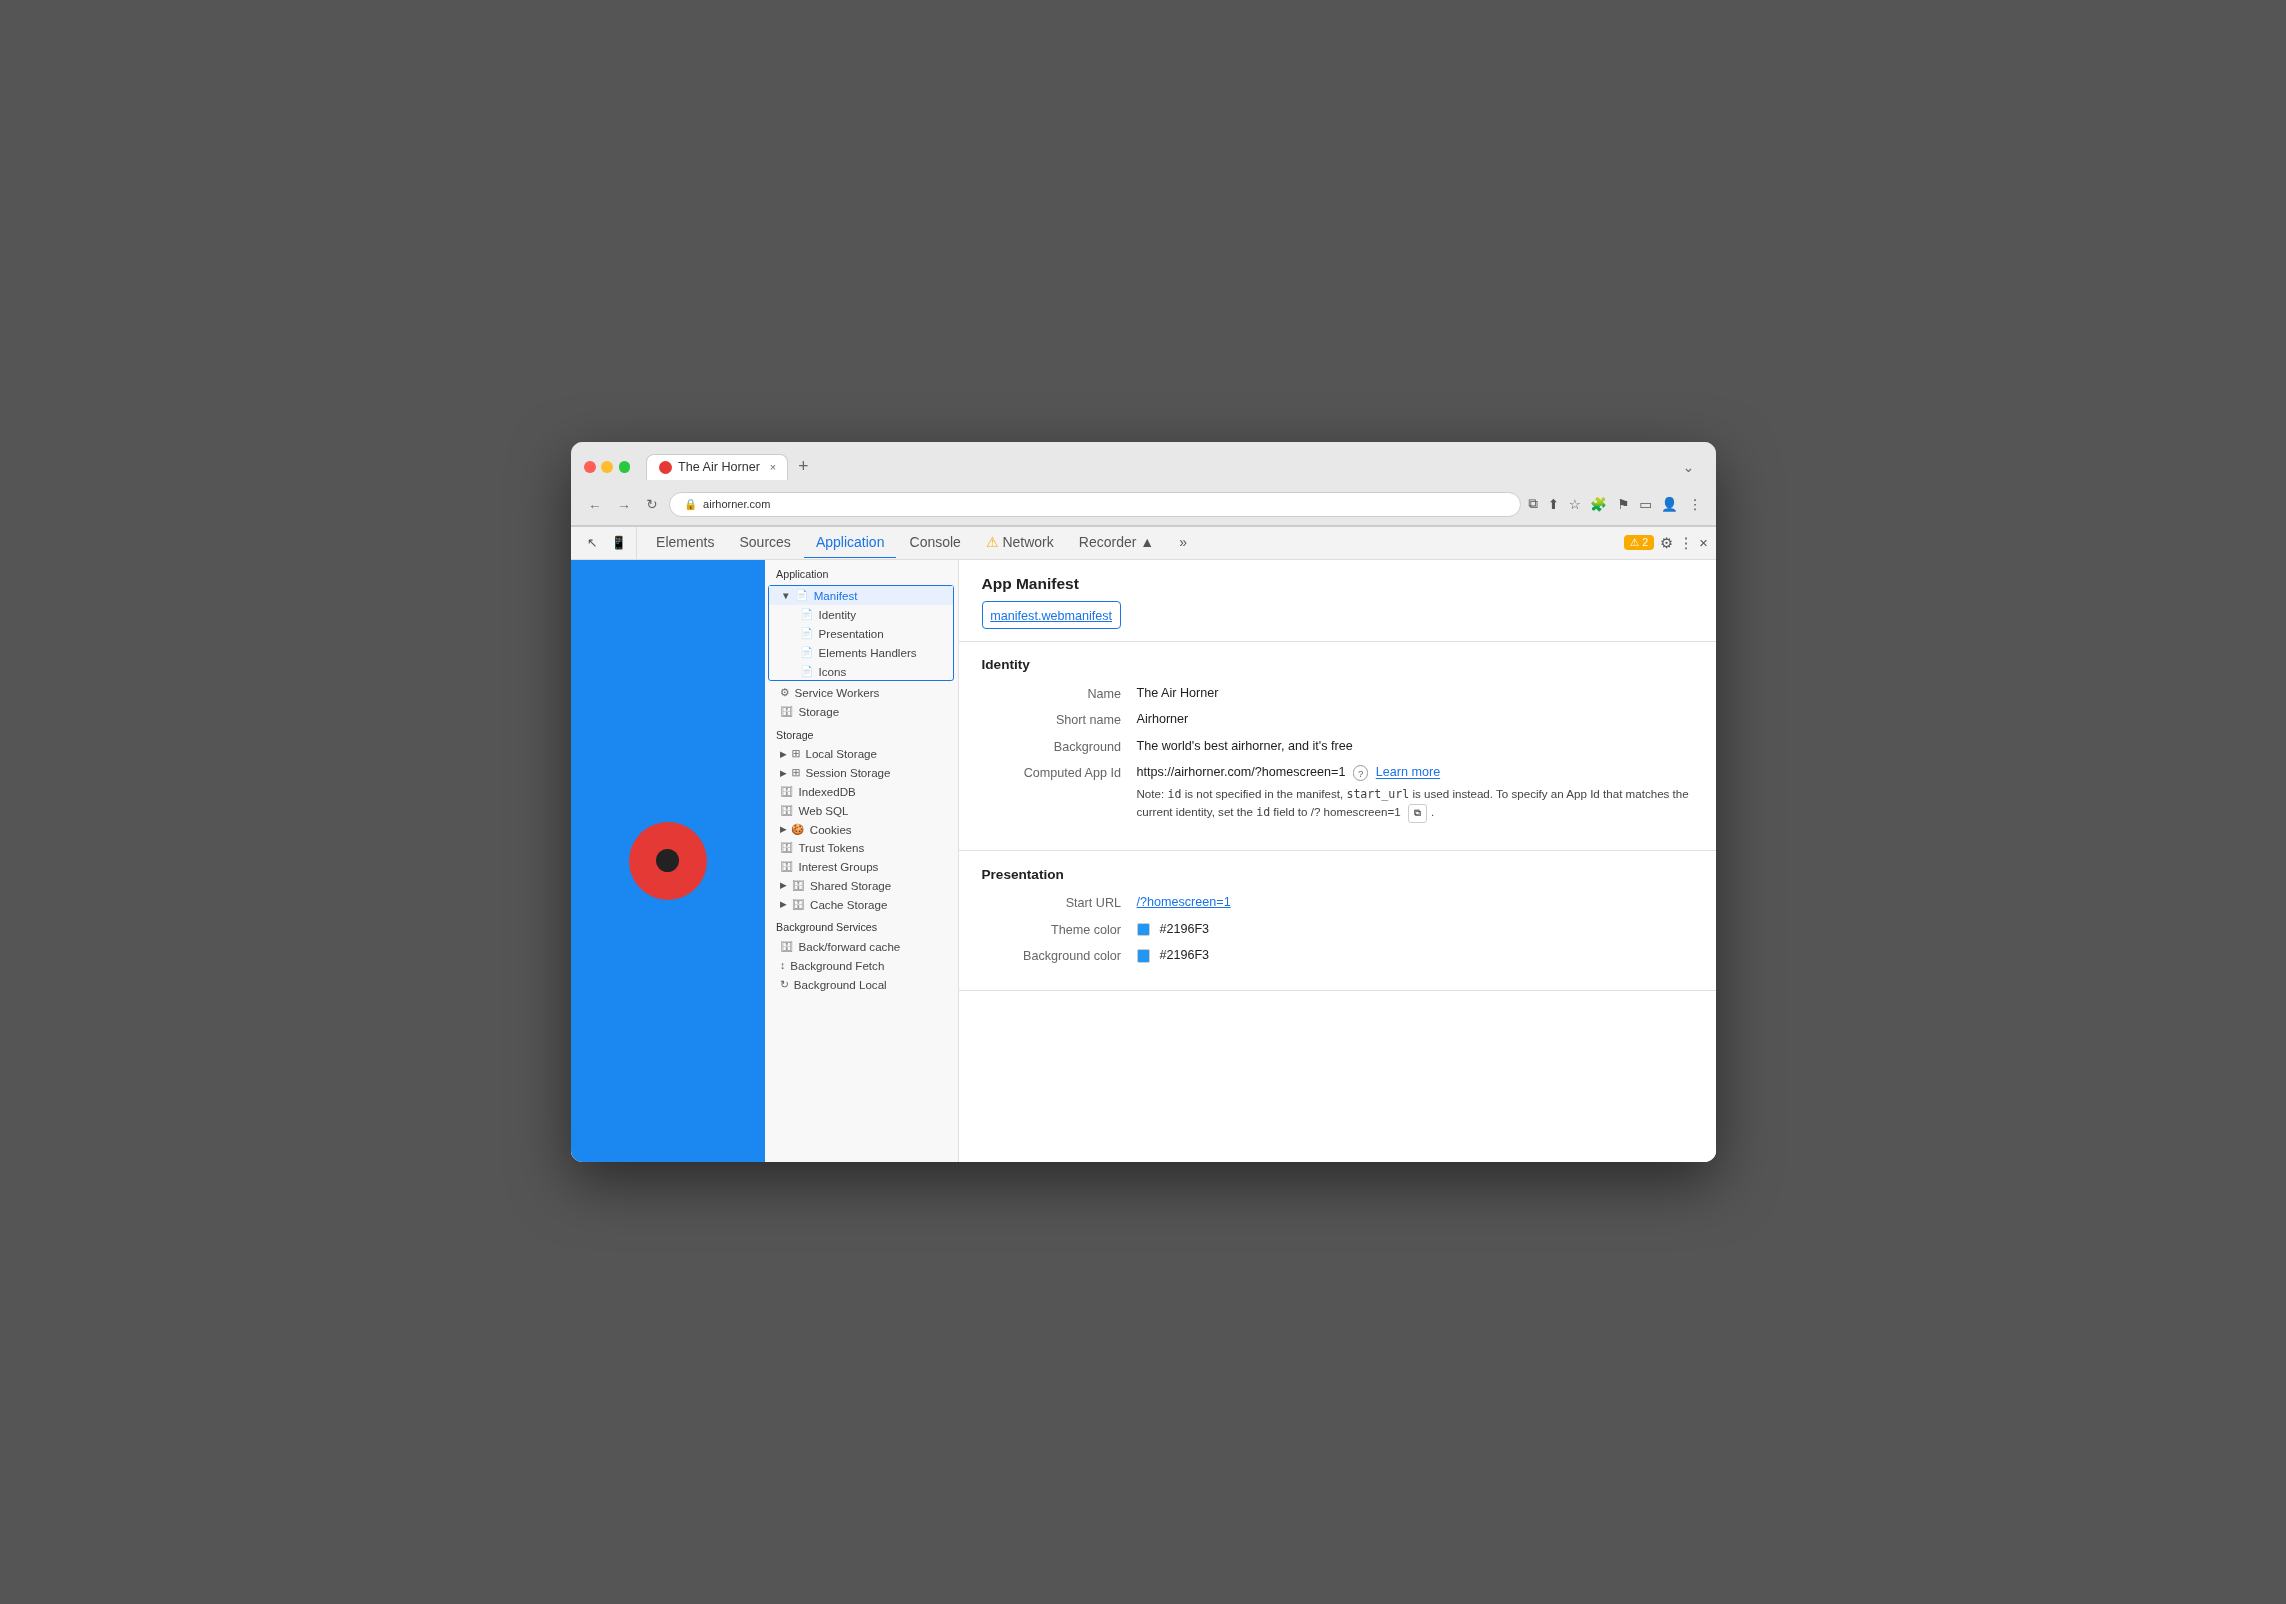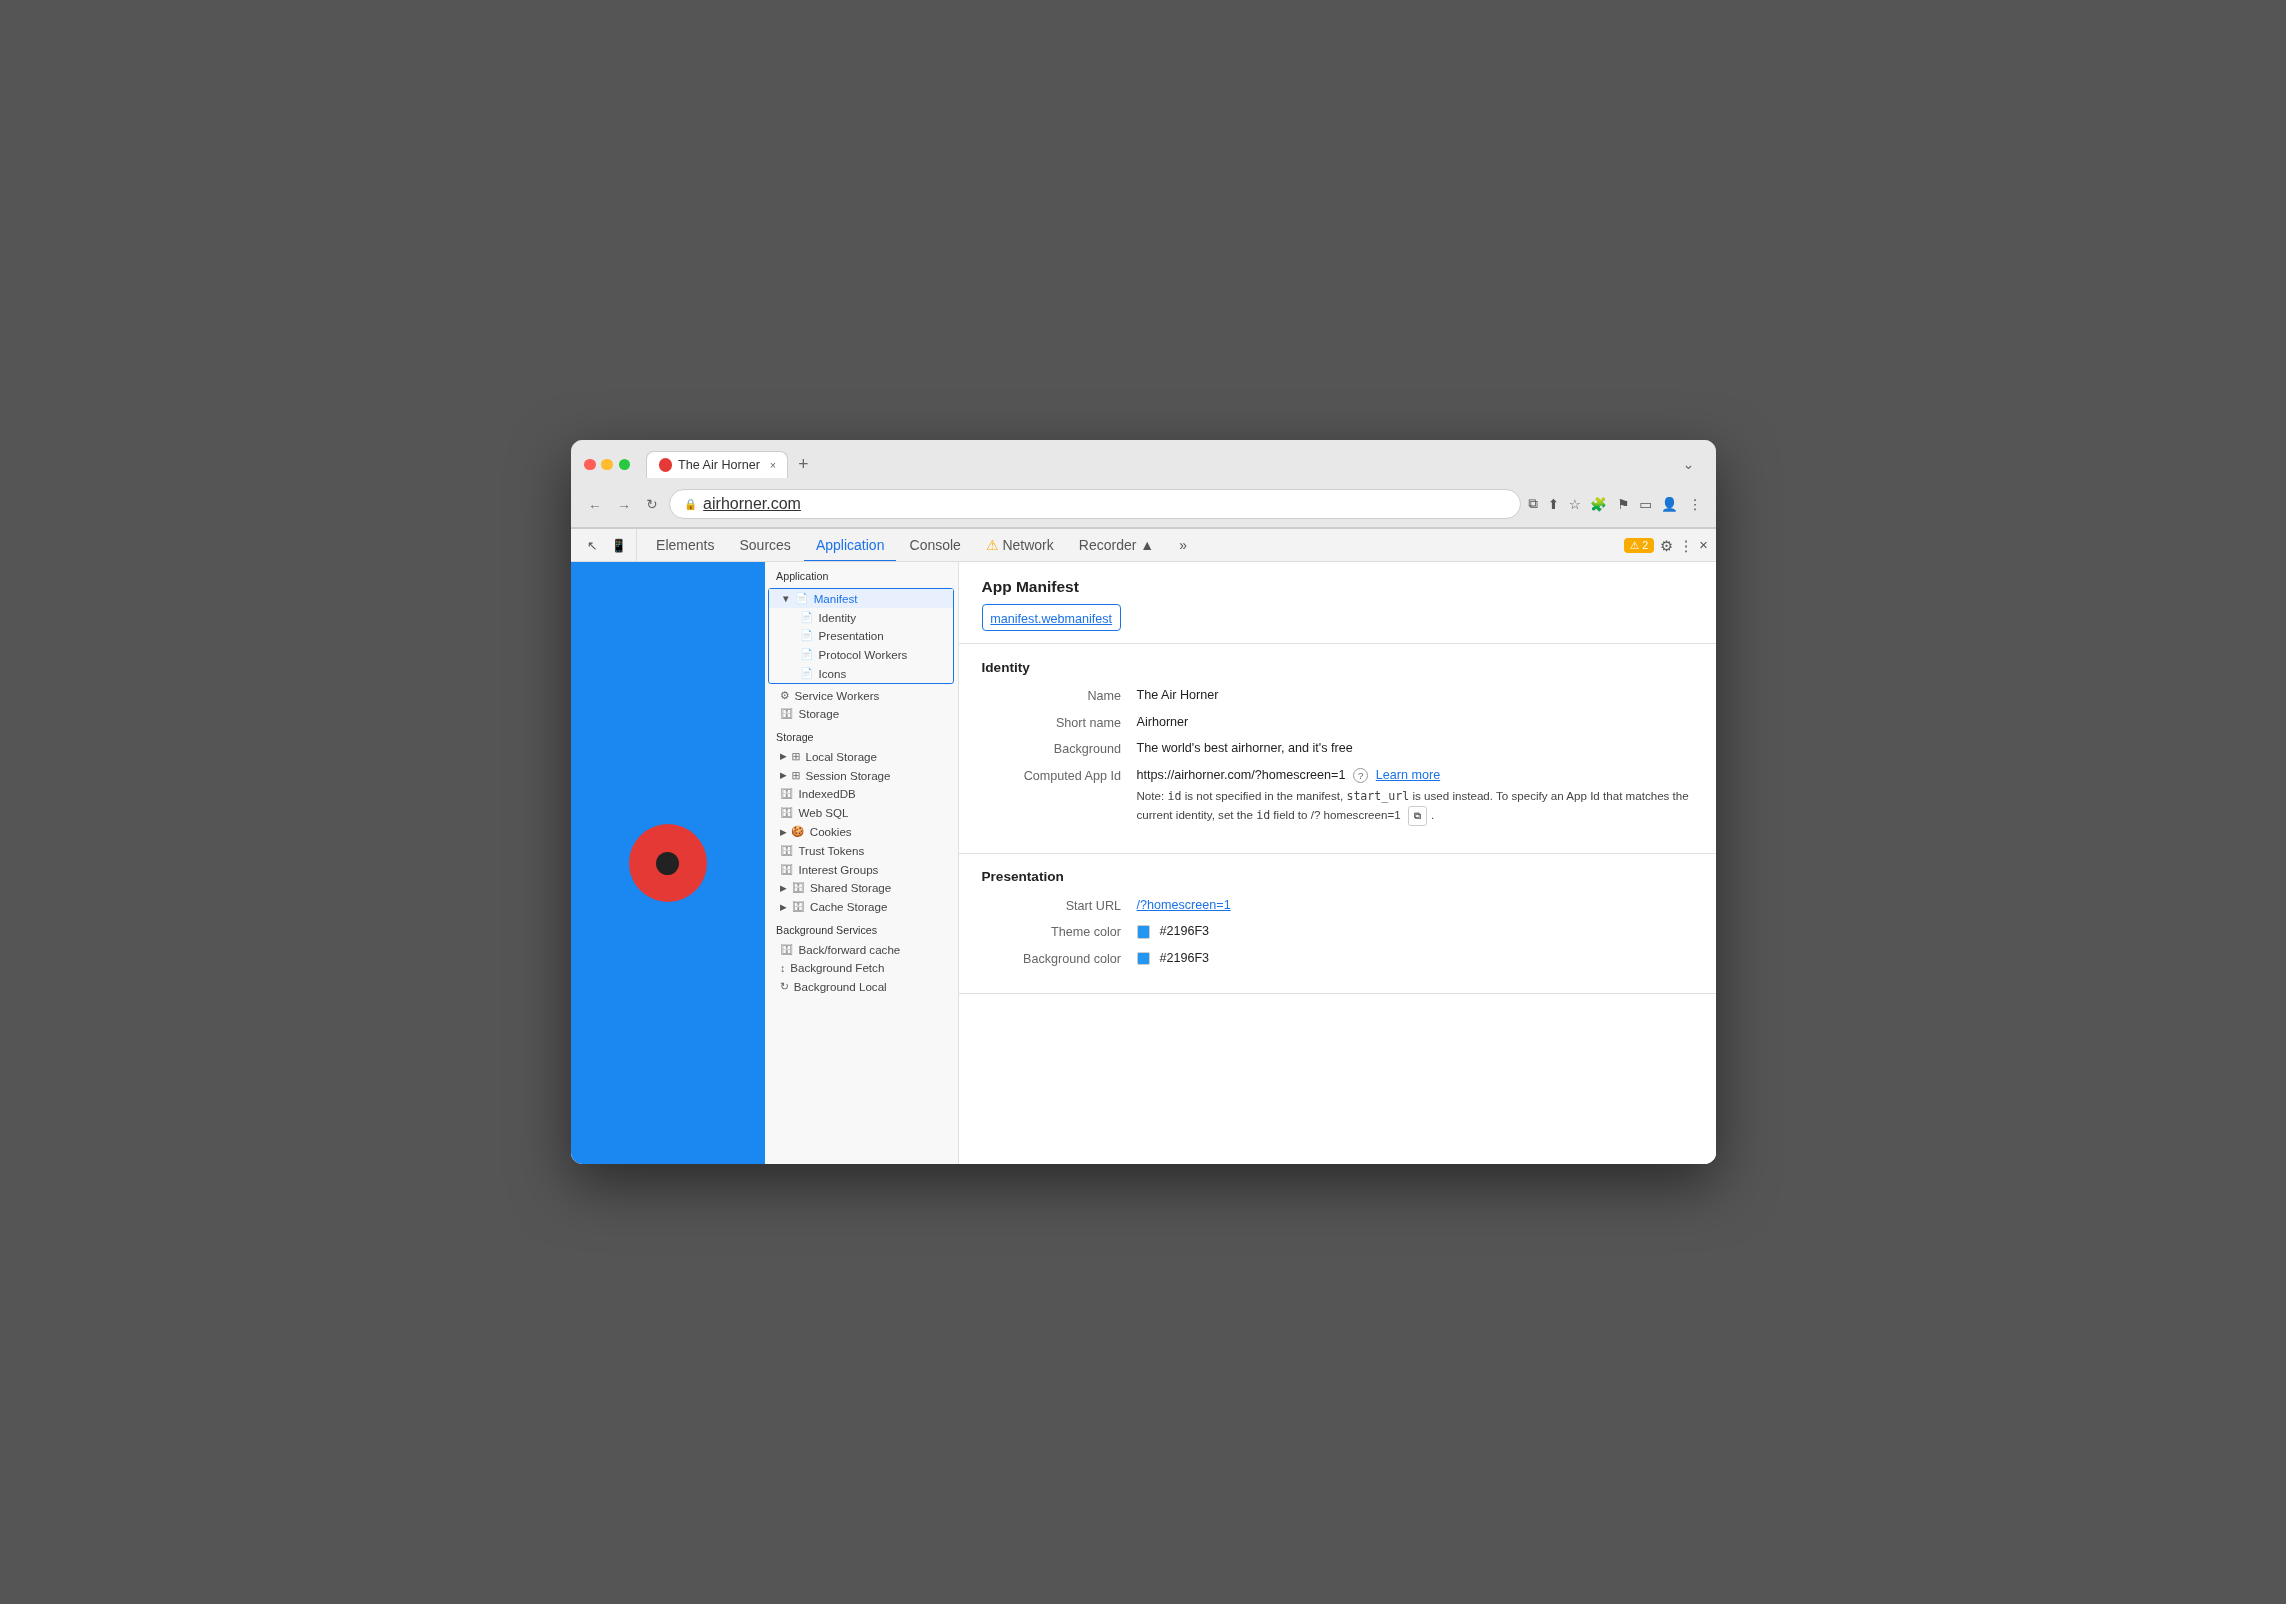--- a/index.html
+++ b/index.html
@@ -111,21 +111,21 @@
       border: 1px solid #ccc;
       border-radius: 19.4px;
       padding: 4.9px 13.6px;
       font-size: 12.6px;
       display: flex;
       align-items: center;
       gap: 5.8px;
     }
 
     .address-lock { color: #555; font-size: 10.7px; }
-    .address-text { color: #333; font-size: 16px; text-decoration: underline; }
+    .address-text { color: #333; font-size: 11px; }
 
     .toolbar-icons {
       display: flex;
       gap: 9.7px;
       align-items: center;
       color: #555;
       font-size: 13.6px;
     }
 
     
@@ -498,21 +498,21 @@
           <div class="sidebar-item" style="padding-left:31px;">
             <span class="tree-icon">📄</span>
             <span>Identity</span>
           </div>
           <div class="sidebar-item" style="padding-left:31px;">
             <span class="tree-icon">📄</span>
             <span>Presentation</span>
           </div>
           <div class="sidebar-item" style="padding-left:31px;">
             <span class="tree-icon">📄</span>
-            <span>Protocol Workers</span>
+            <span>Elements Handlers</span>
           </div>
           <div class="sidebar-item" style="padding-left:31px;">
             <span class="tree-icon">📄</span>
             <span>Icons</span>
           </div>
         </div>
 
         <div class="sidebar-item">
           <span class="tree-icon">⚙</span>
           <span>Service Workers</span>

